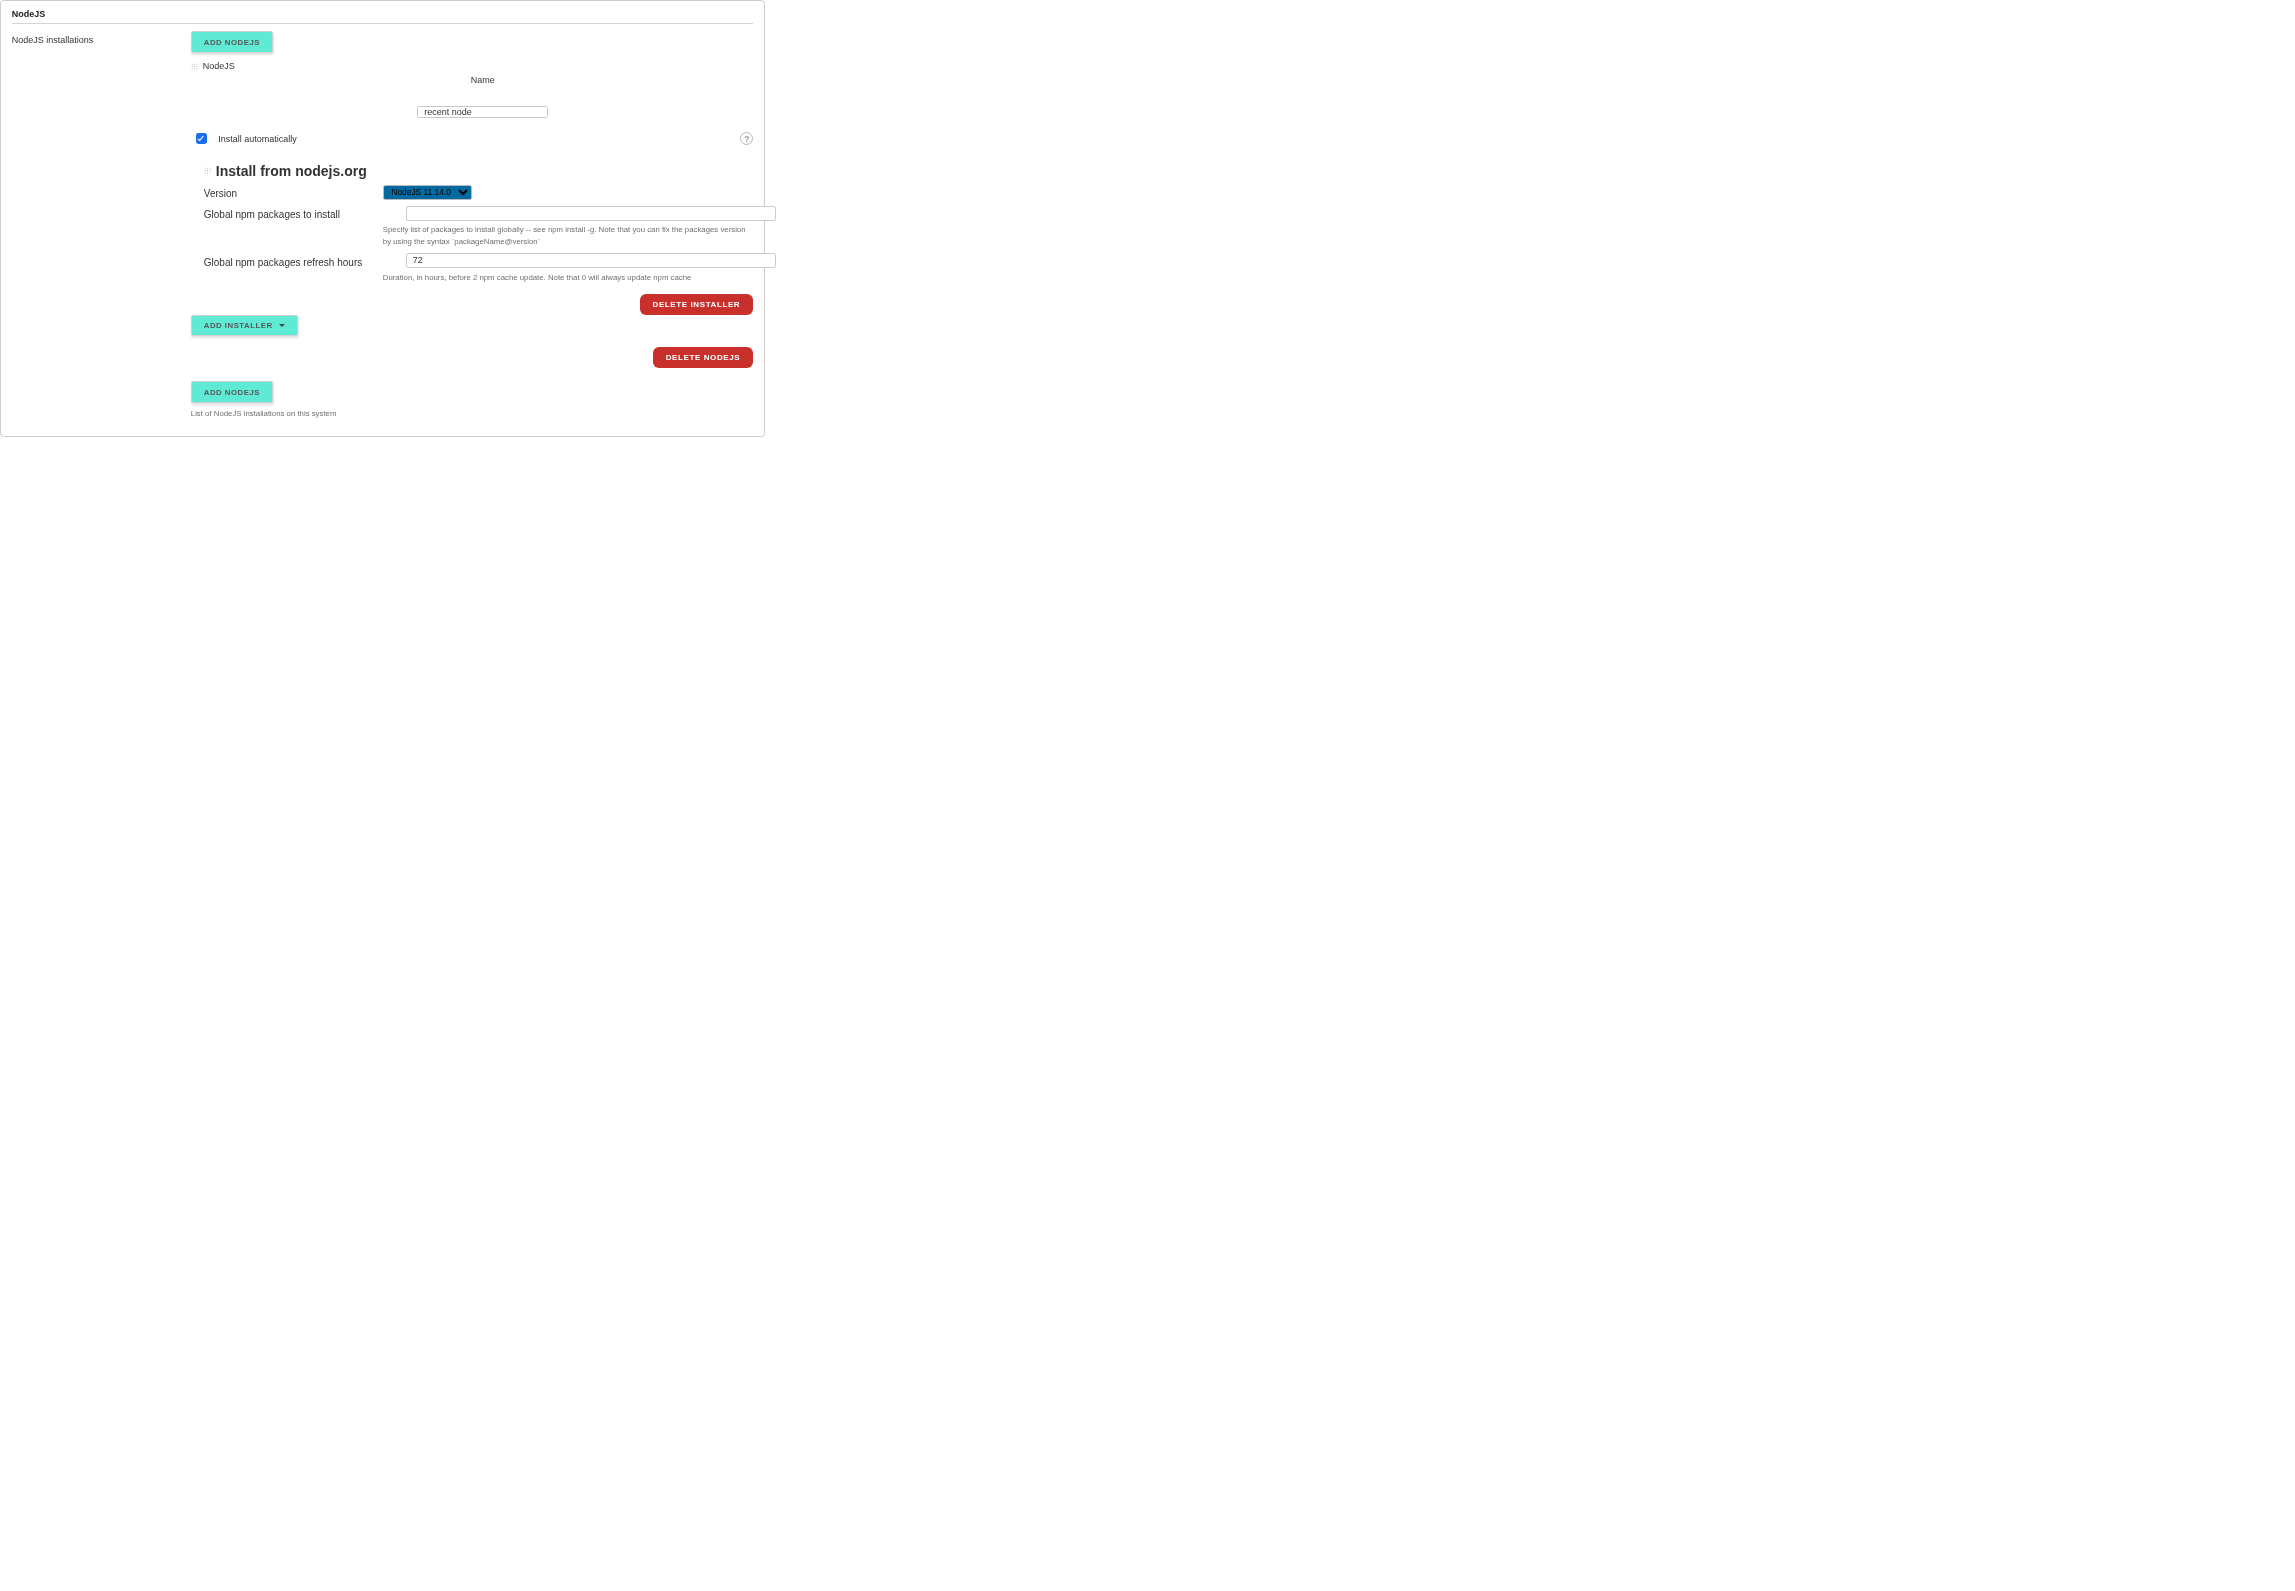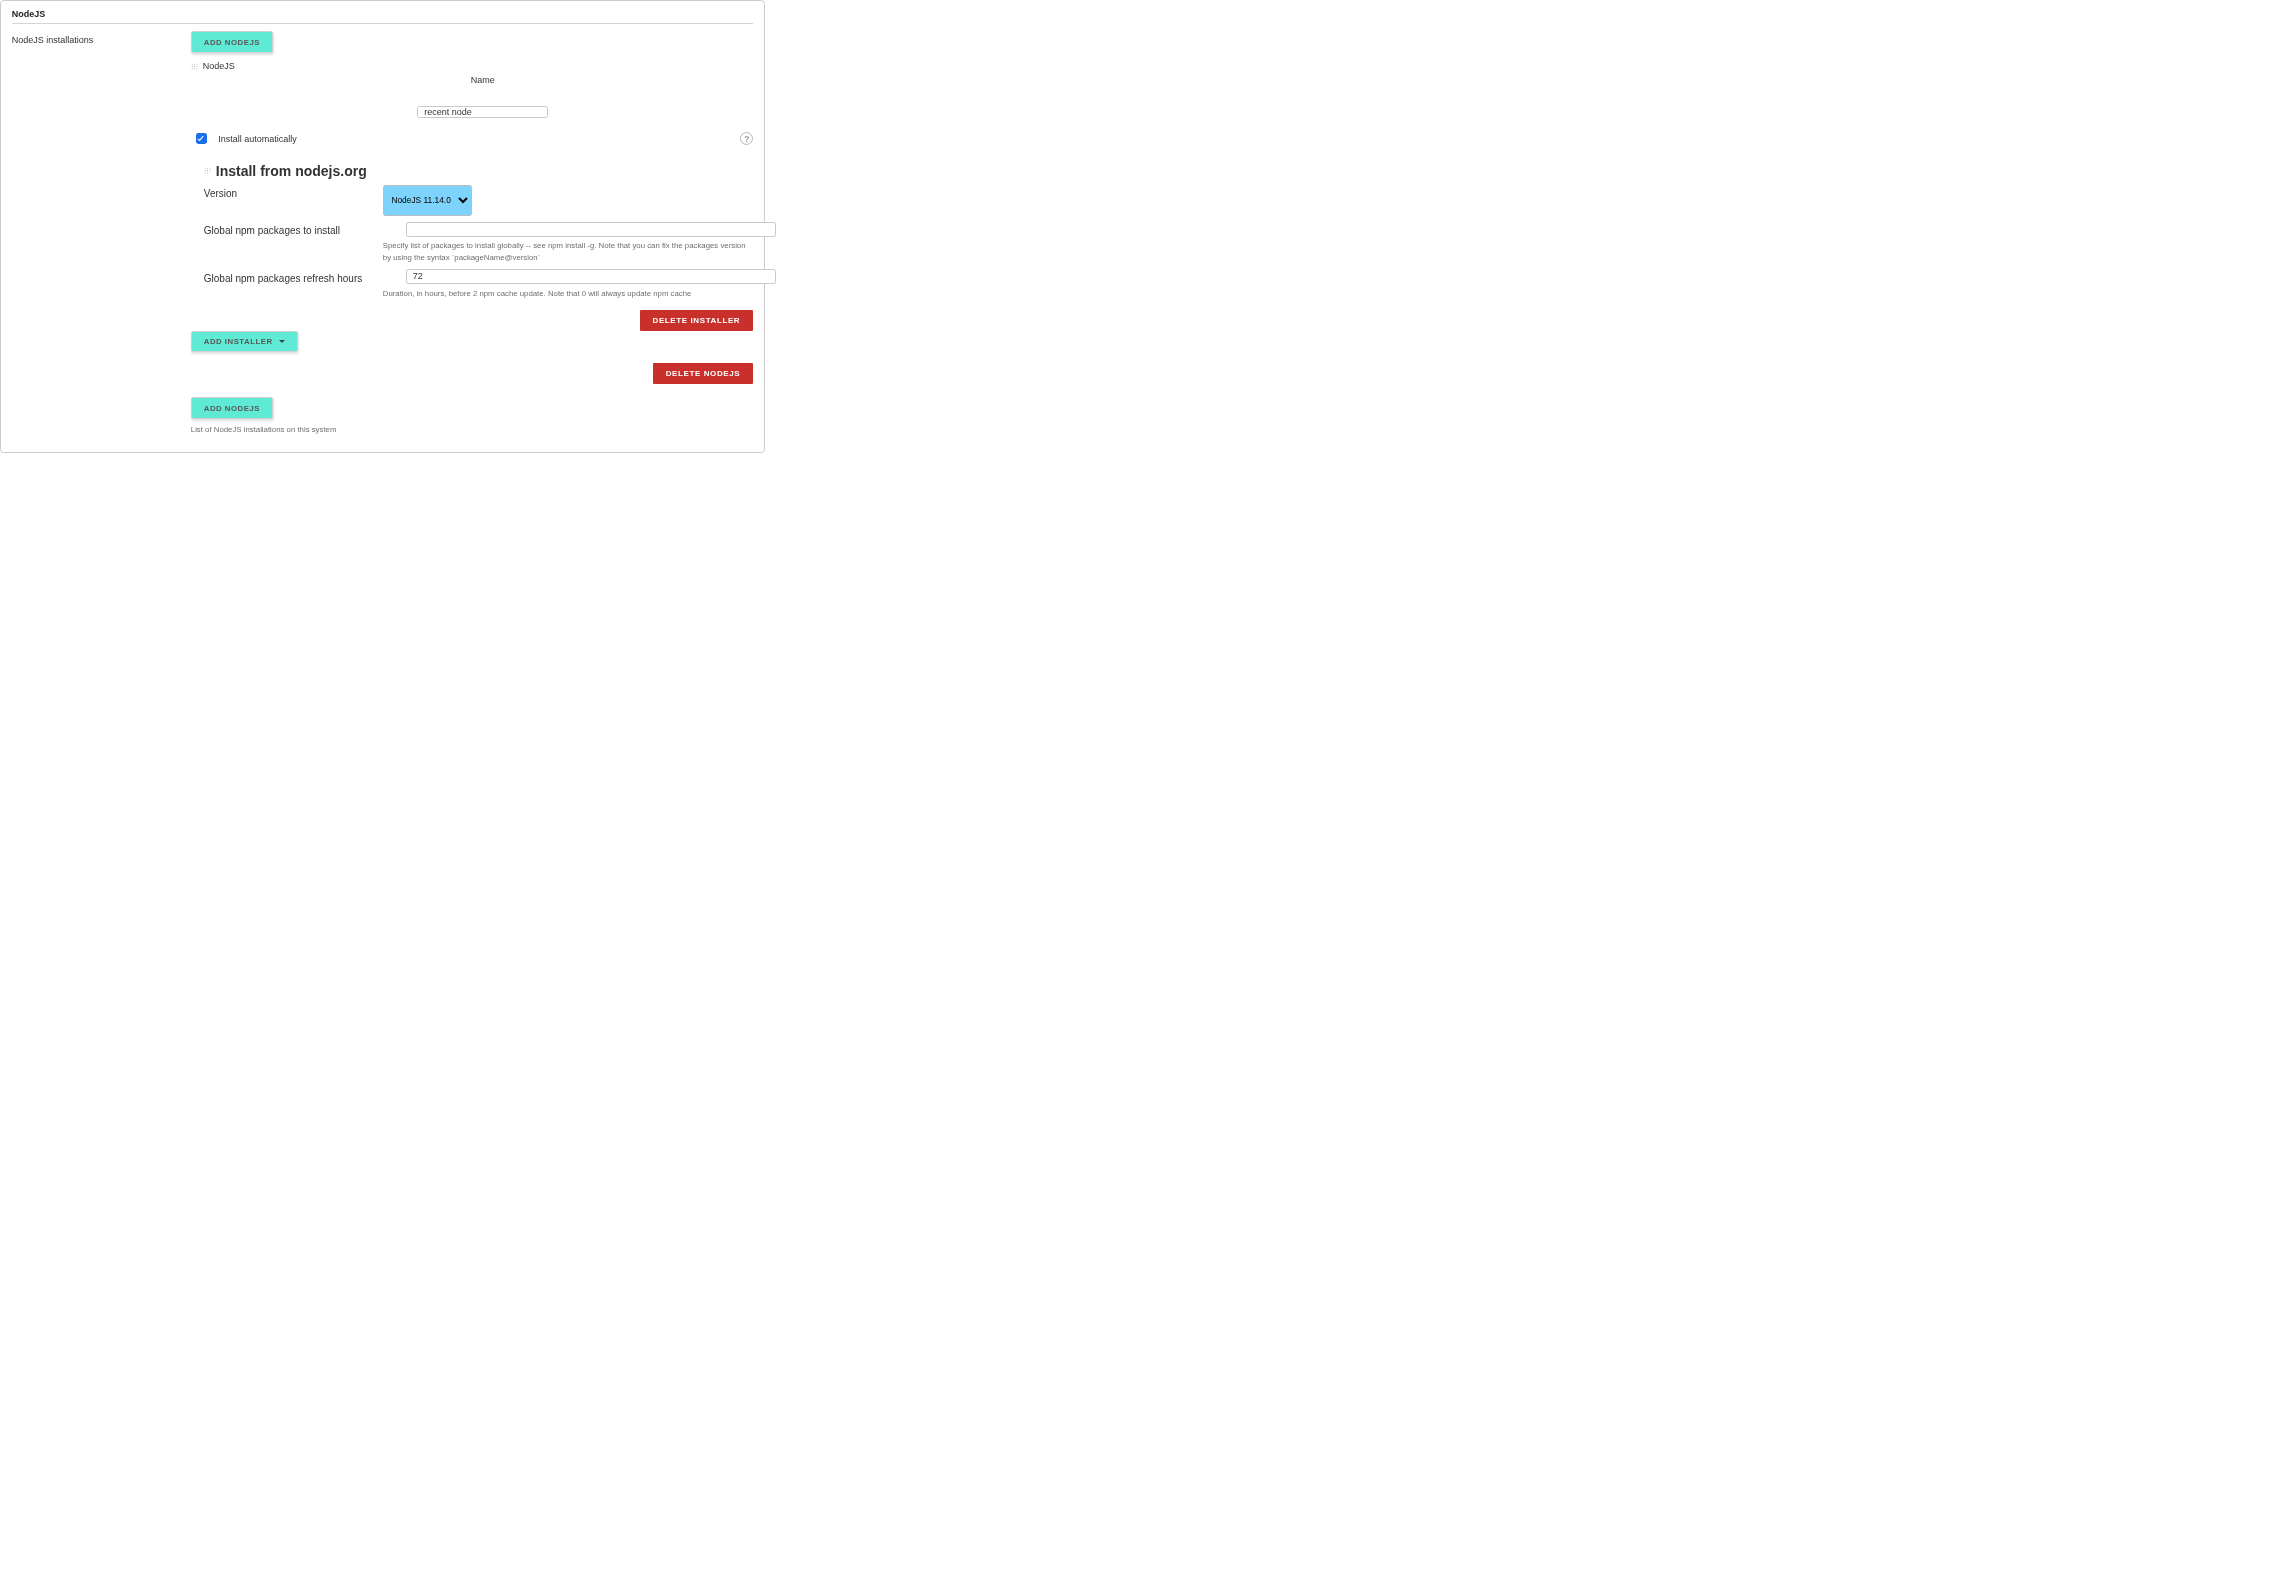--- a/index.html
+++ b/index.html
@@ -54,21 +54,21 @@
     letter-spacing: 0.5px;
     color: #595959;
     cursor: pointer;
     box-shadow: 0.6px 1.2px 2.4px rgba(0,0,0,.12);
   }
   .btn-red {
     display: inline-flex;
     align-items: center;
     background: #c9302c;
     border: none;
-    border-radius: 1px;
+    border-radius: 6px;
     padding: 6px 13px;
     font-size: 8px;
     font-weight: 700;
     letter-spacing: 0.6px;
     color: #fff;
     cursor: pointer;
   }
   .btn-row-right {
     display: flex;
     justify-content: flex-end;
@@ -190,26 +190,26 @@
     flex: 1;
     min-width: 0;
   }
   .field-help {
     font-size: 7.8px;
     color: #6f6f6f;
     margin-top: 3.6px;
     line-height: 1.45;
   }
   .select-native {
-    height: 31px;
+    height: 15px;
     font-size: 8.4px;
     border: 0.6px solid #bcbcbc;
     border-radius: 2.4px;
     padding: 0 3.6px;
-    background: #7dd3fc;
+    background: #0369a1;
   }
   .text-input-full {
     width: 100%;
     height: 15px;
     border: 0.6px solid #c9c9c9;
     border-radius: 2.4px;
     padding: 0 6px;
     font-size: 9px;
     color: #333;
     margin-left: 23px;

